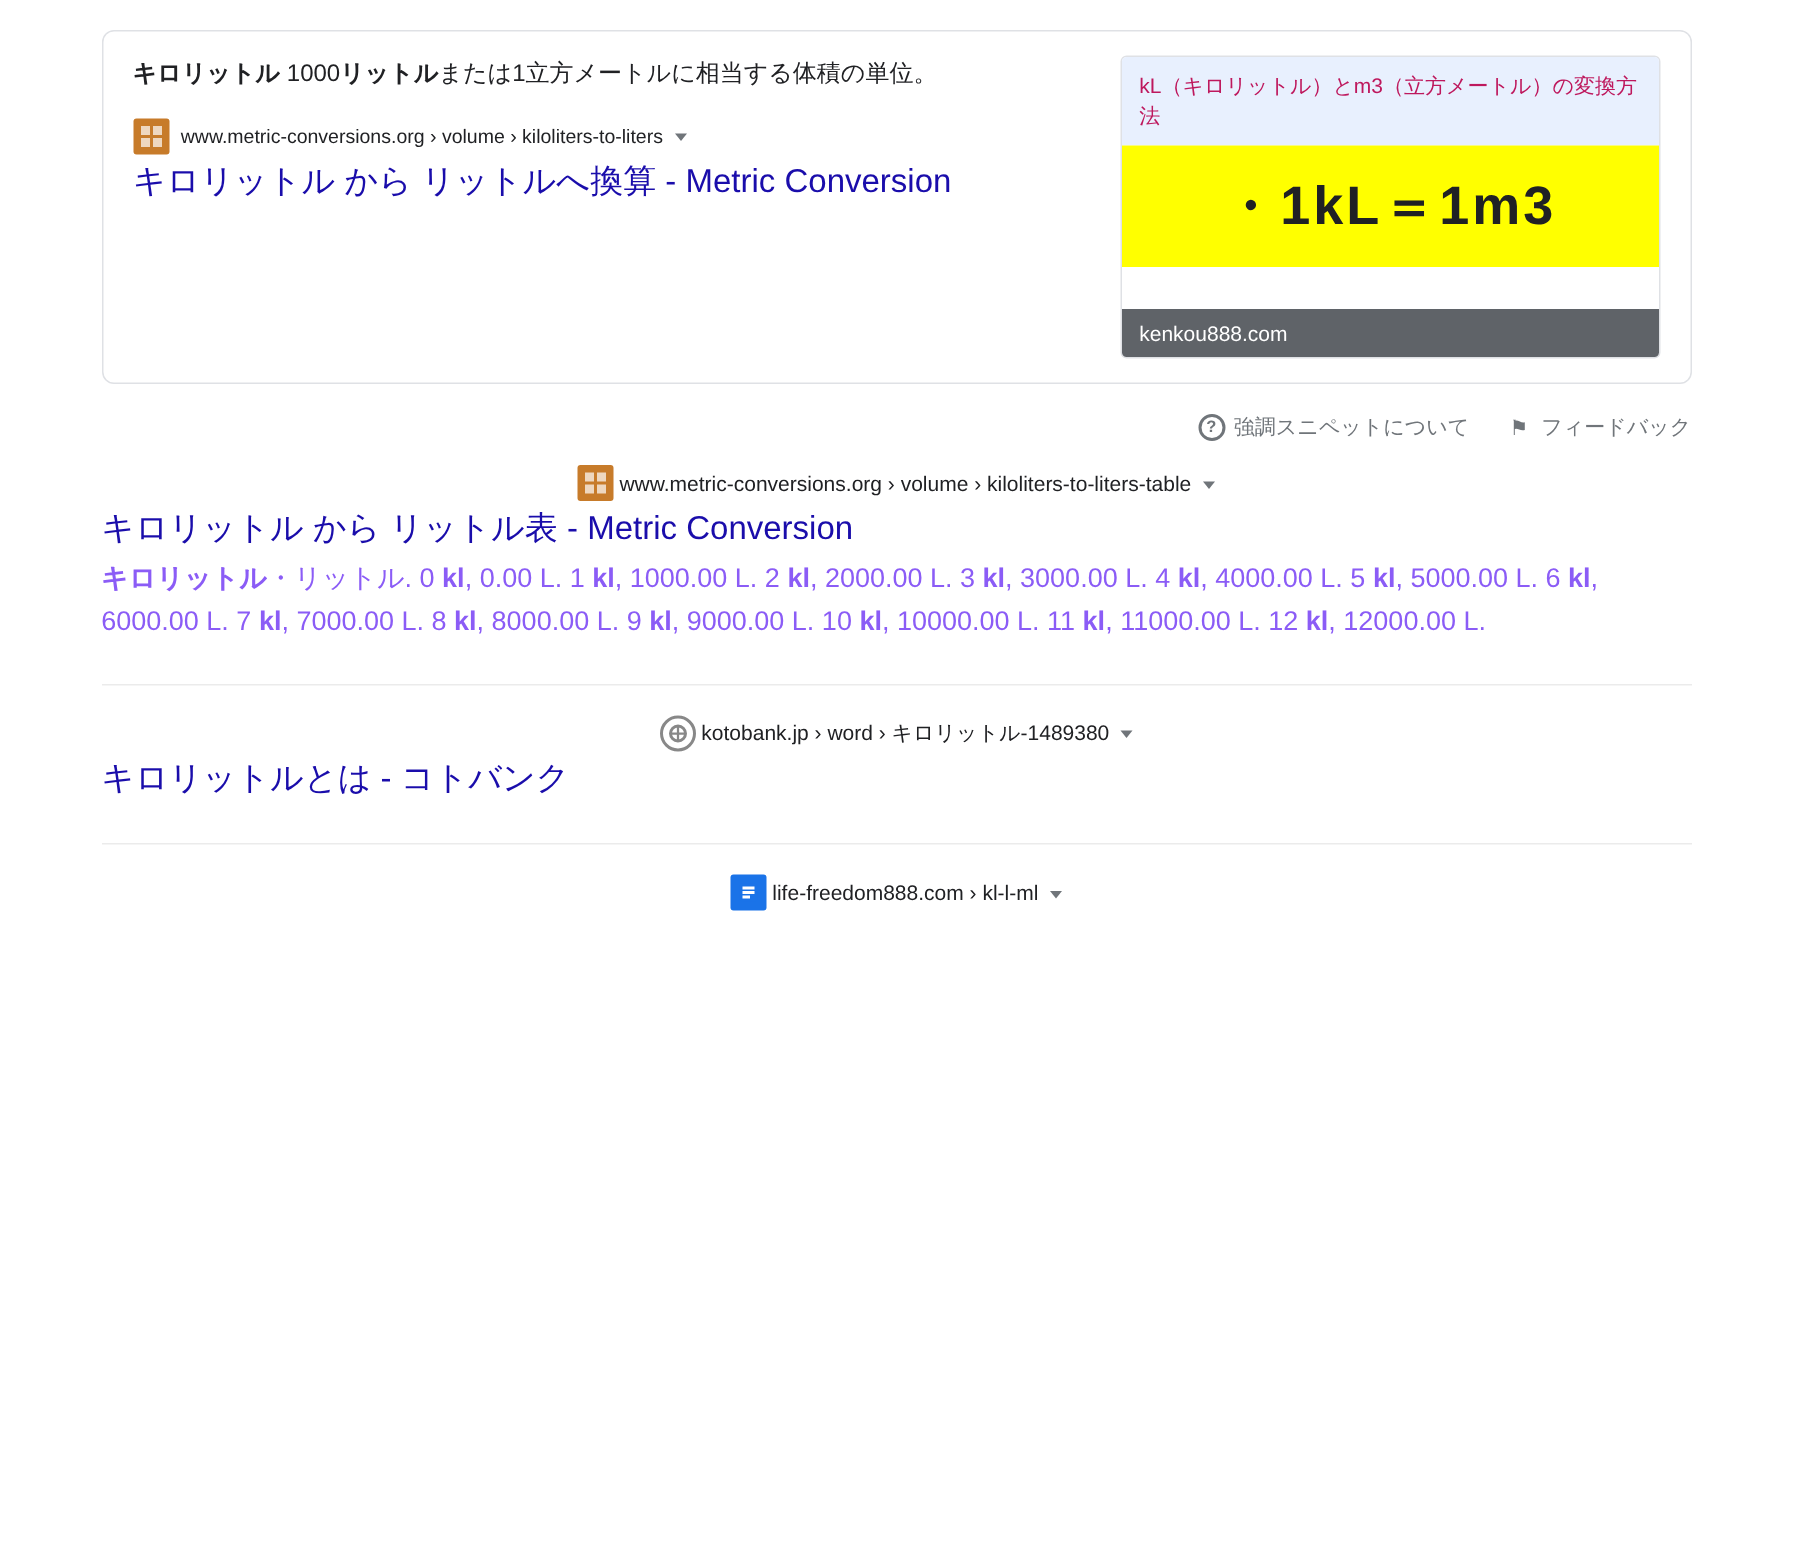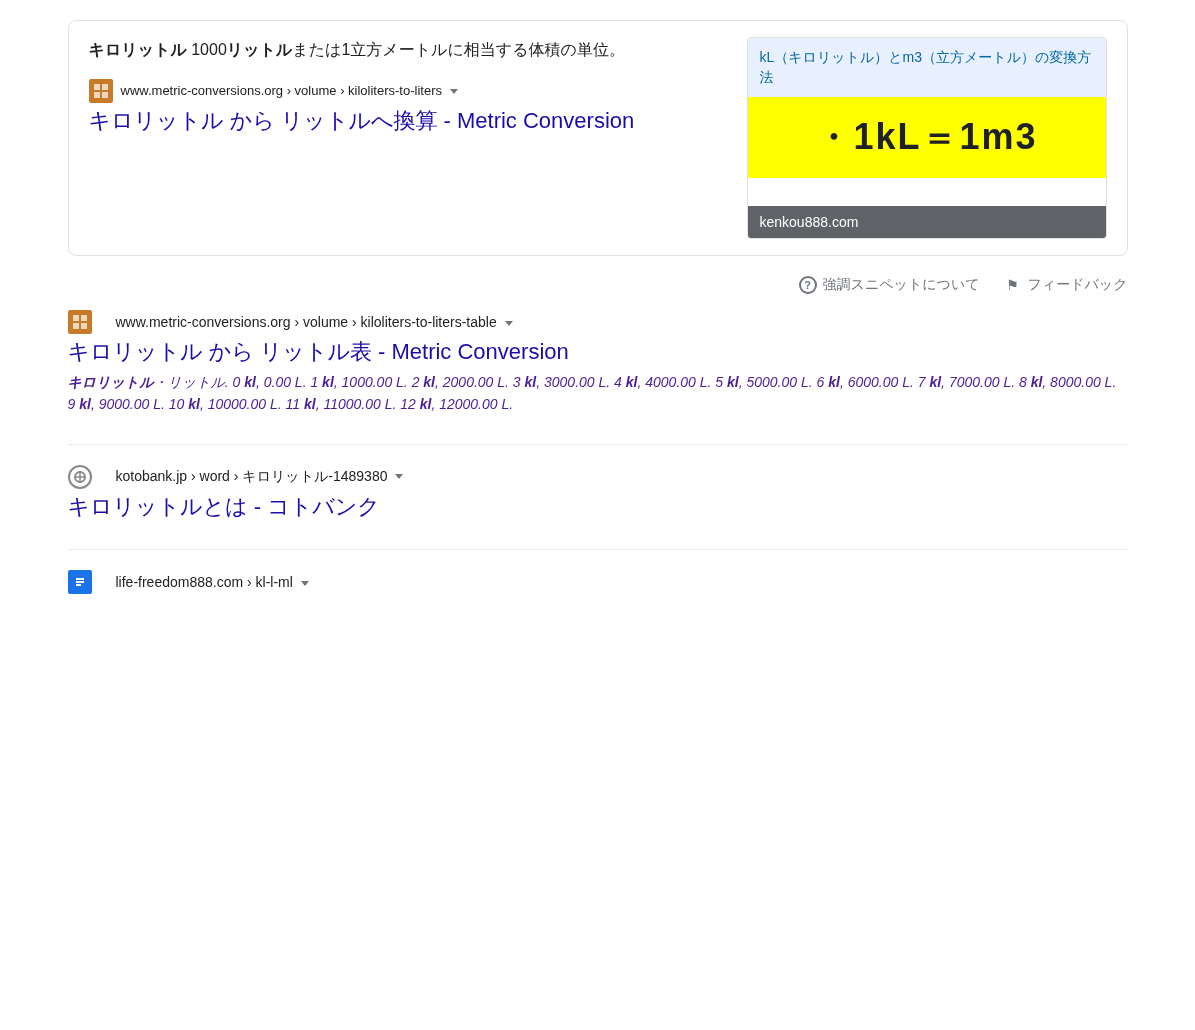--- a/index.html
+++ b/index.html
@@ -116,21 +116,21 @@
     .kenkou-card {
       border: 1px solid #dfe1e5;
       border-radius: 4px;
       overflow: hidden;
     }
 
     .kenkou-header {
       background: #e8f0fe;
       padding: 10px 12px;
       font-size: 14px;
-      color: #0369a1;
+      color: #be185d;
       line-height: 1.4;
     }
 
     .kenkou-image {
       background: #ffff00;
       padding: 16px 20px;
       text-align: center;
       font-size: 36px;
       font-weight: bold;
       color: #202124;
@@ -187,35 +187,35 @@
 
     
     .search-result {
       margin-bottom: 28px;
       padding-bottom: 0;
     }
 
     .result-meta {
       display: flex;
       align-items: center;
-      gap: 24px;
+      gap: 4px;
       margin-bottom: 4px;
+      justify-content: center;
     }
 
     .result-domain {
       font-size: 14px;
       color: #202124;
     }
 
     .result-snippet {
-      font-size: 14px;
-      color: #4c1d95;
+      font-size: 18px;
+      color: #8b5cf6;
       line-height: 1.6;
       margin-top: 4px;
-      font-style: italic;
     }
 
     .result-snippet .bold { font-weight: bold; }
 
     .divider {
       border: none;
       border-top: 1px solid #ebebeb;
       margin: 4px 0 20px 0;
     }
   </style>

